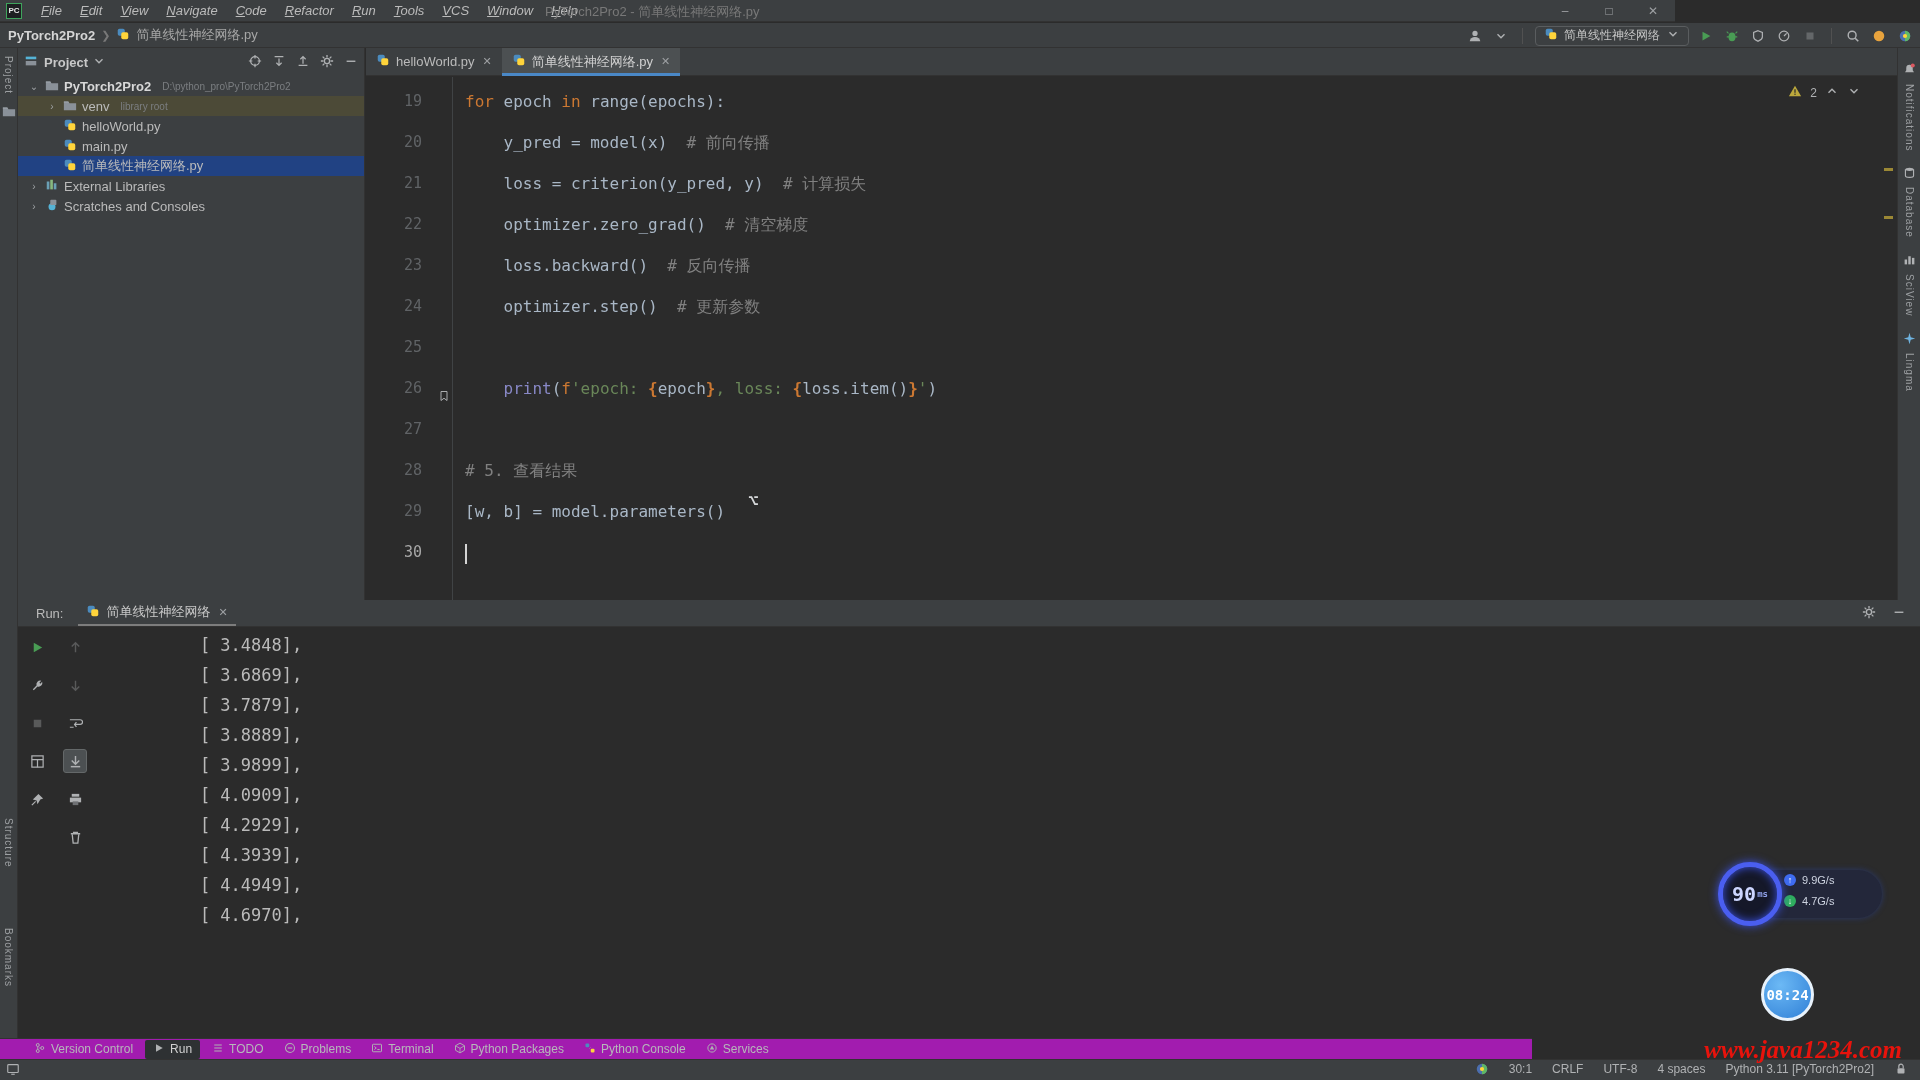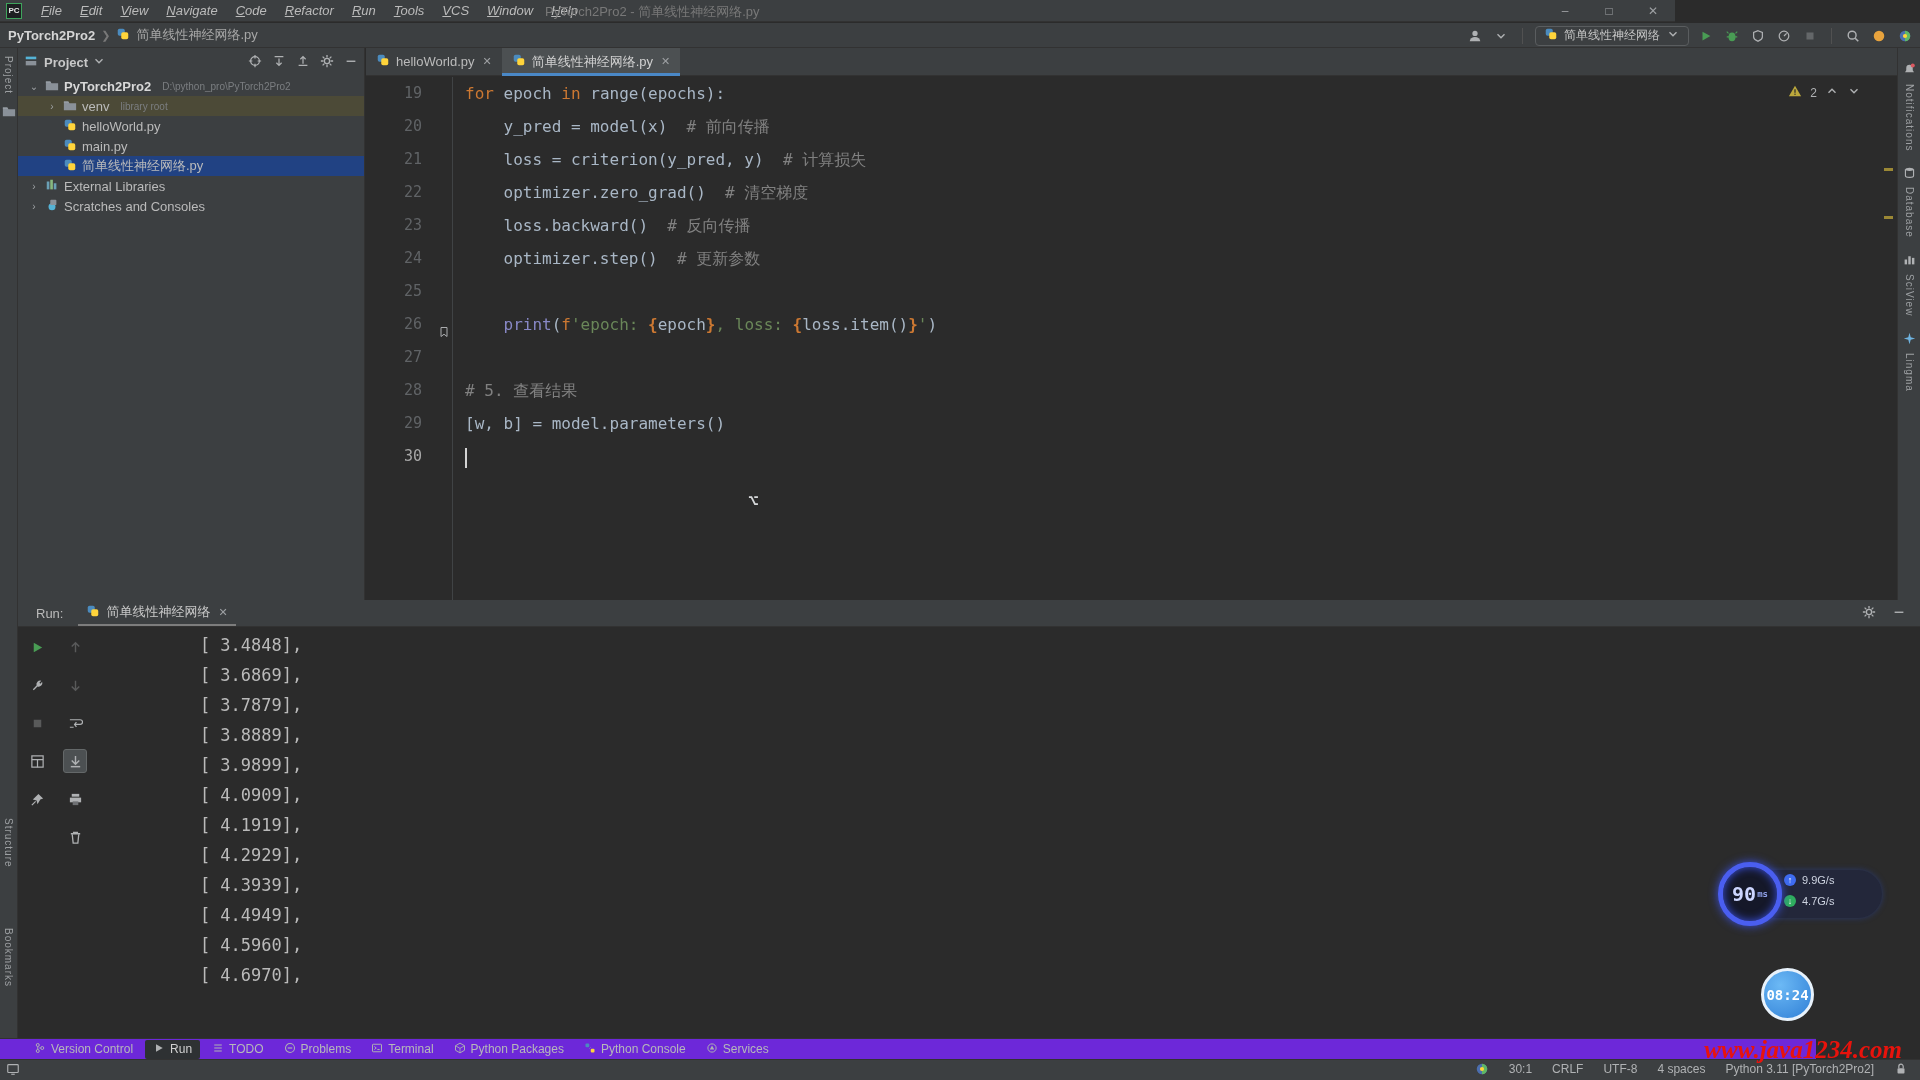--- a/index.html
+++ b/index.html
@@ -54,21 +54,21 @@
   .tree-arrow { width:12px; text-align:center; color:#9da0a3; font-size:10px; }
 
   
   #editor { position:absolute; left:366px; top:48px; width:1531px; height:552px; background:#2b2b2b; }
   #tabbar { height:28px; background:#3c3f41; display:flex; border-bottom:1px solid #323232; }
   .ed-tab { display:flex; align-items:center; gap:6px; padding:0 10px; font-size:13px; color:#bbbbbb; position:relative; }
   .ed-tab.active { background:#4c5052; color:#d0d0d0; }
   .ed-tab.active::after { content:""; position:absolute; left:0; right:0; bottom:-1px; height:3px; background:#4a88c7; }
   .tab-close { color:#9da0a3; font-size:11px; margin-left:2px; }
   #code { position:absolute; left:0; top:29px; right:0; bottom:0; font-family:"DejaVu Sans Mono", monospace; font-size:16px; }
-  .code-row { position:relative; height:33px; line-height:33px; white-space:pre; }
+  .code-row { position:relative; height:33px; line-height:33px; white-space:pre;margin-top:8px; }
   .ln { position:absolute; left:0; width:56px; text-align:right; color:#606366; font-size:15px; }
   .ln.current { color:#a8a8a8; }
   .gut-ic { position:absolute; left:72px; top:8px; }
   .code-text { position:absolute; left:99px; }
   .tk-kw{color:#cc7832} .tk-str{color:#6a8759} .tk-com{color:#808080}
   .tk-bi{color:#8888c6} .tk-br{color:#cc7832;font-weight:bold} .tk-d{color:#a9b7c6}
   #gutter-line { position:absolute; left:86px; top:29px; bottom:0; width:1px; background:#404345; }
   .caret { display:inline-block; width:2px; height:20px; background:#d4d4d4; vertical-align:middle; }
   #inspect-widget { position:absolute; right:36px; top:36px; display:flex; align-items:center; gap:8px;
                     color:#afb1b3; font-size:12px; }
@@ -83,21 +83,21 @@
   #run-header-right { margin-left:auto; margin-right:14px; display:flex; gap:16px; align-items:center; }
   #run-toolbar { position:absolute; left:0; top:27px; width:84px; bottom:0; display:flex; }
   .rt-col { width:38px; display:flex; flex-direction:column; align-items:center; padding-top:8px; gap:14px; }
   .rt-btn { width:24px; height:24px; display:flex; align-items:center; justify-content:center; border-radius:3px; }
   .rt-btn.sel { background:#4c5052; border:1px solid #646869; }
   #console { position:absolute; left:100px; top:30px; right:20px; bottom:0; overflow:hidden;
              font-family:"DejaVu Sans Mono", monospace; font-size:17px; color:#bababa; }
   .con-line { height:30px; line-height:30px; white-space:pre; }
 
   
-  #toolwindow-bar { position:absolute; left:0; top:1038px; width:1816px; height:21px; background:#6d28d9;
+  #toolwindow-bar { position:absolute; left:0; top:1038px; width:1532px; height:21px; background:#a21caf;
                     border-top:1px solid #323232; display:flex; align-items:center; gap:4px; padding-left:26px; font-size:12px; }
   .tw-btn { display:flex; align-items:center; gap:5px; color:#b6b8ba; padding:2px 8px; border-radius:2px; }
   .tw-btn.active { background:#2e3133; color:#d0d0d0; }
   #statusbar { position:absolute; left:0; top:1059px; width:1920px; height:21px; background:#3c3f41;
                border-top:1px solid #323232; display:flex; align-items:center; font-size:12px; color:#b0b2b4; }
   #statusbar-right { margin-left:auto; margin-right:12px; display:flex; align-items:flex-start; gap:20px; }
 
   
   #watermark { position:absolute; right:18px; top:1036px; font-family:"Liberation Serif", serif;
                font-style:italic; font-weight:bold; font-size:25px; color:#e8130c; z-index:50; }
@@ -512,25 +512,23 @@
           </div>
         </div>
     </div>
     <div id="console">
         <div class="con-line">        [ 3.4848],</div>
         <div class="con-line">        [ 3.6869],</div>
         <div class="con-line">        [ 3.7879],</div>
         <div class="con-line">        [ 3.8889],</div>
         <div class="con-line">        [ 3.9899],</div>
         <div class="con-line">        [ 4.0909],</div>
-        <div class="con-line">        [ 4.1919],</div>
         <div class="con-line">        [ 4.2929],</div>
         <div class="con-line">        [ 4.3939],</div>
         <div class="con-line">        [ 4.4949],</div>
-        <div class="con-line">        [ 4.5960],</div>
         <div class="con-line">        [ 4.6970],</div>
       </div>
   </div>
 
   <div id="toolwindow-bar">
       <div class="tw-btn">
         <span><svg width="12" height="12" viewBox="0 0 16 16" xmlns="http://www.w3.org/2000/svg">
             <circle cx="5" cy="4" r="2" stroke="#afb1b3" fill="none" stroke-width="1.3"></circle>
             <circle cx="5" cy="12" r="2" stroke="#afb1b3" fill="none" stroke-width="1.3"></circle>
             <circle cx="11" cy="8" r="2" stroke="#afb1b3" fill="none" stroke-width="1.3"></circle>

